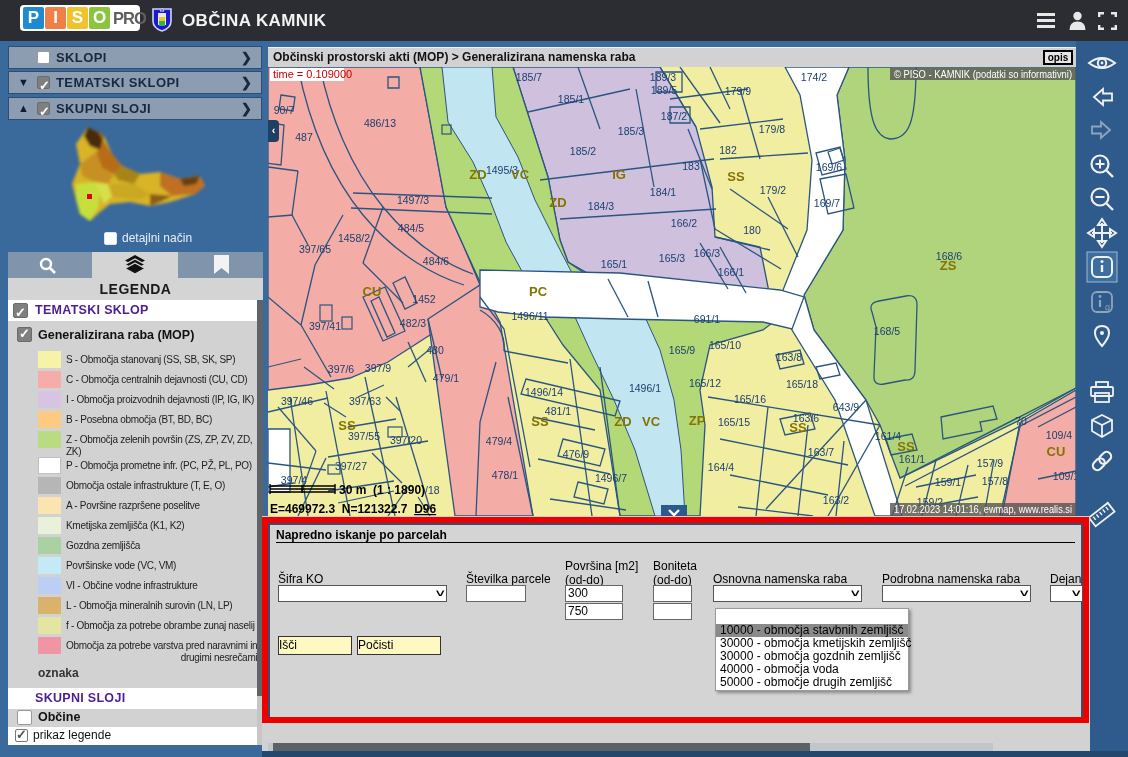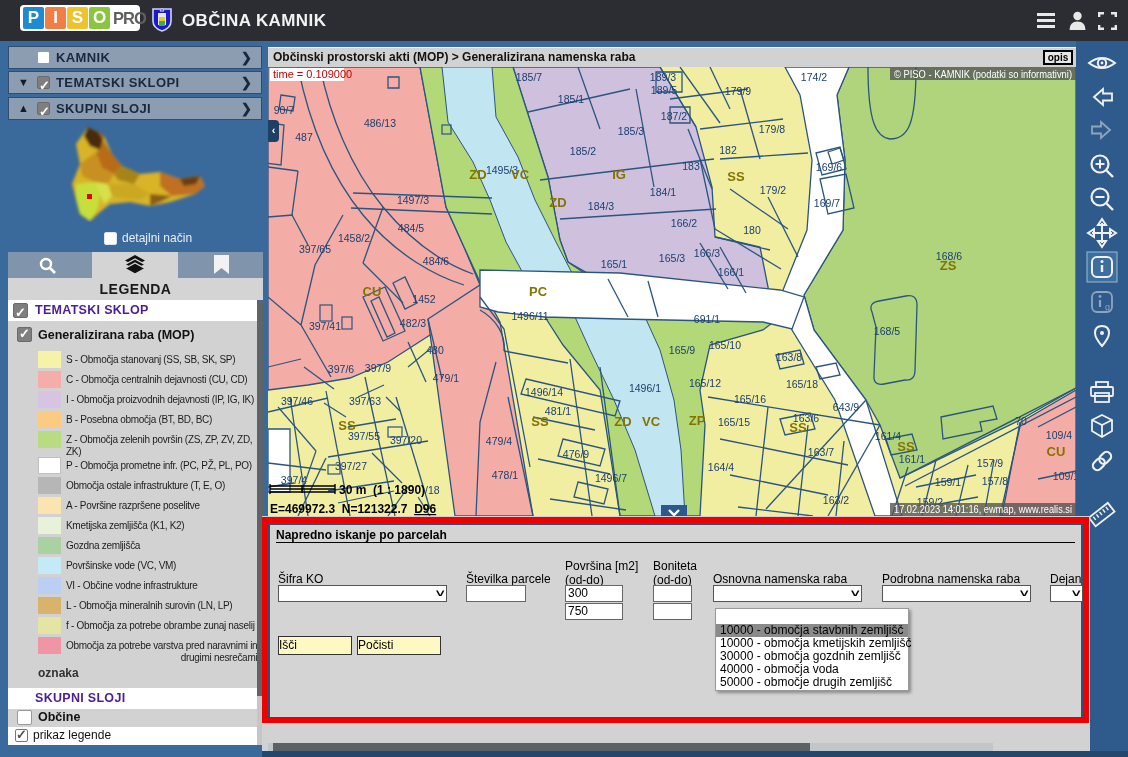--- a/index.html
+++ b/index.html
@@ -96,21 +96,21 @@
     <g fill="none" stroke="#e8e8e8" stroke-width="2.4">
       <path d="M1.2 5 L1.2 1.2 L6 1.2"></path>
         <path d="M13 1.2 L17.8 1.2 L17.8 5"></path>
       <path d="M17.8 13 L17.8 16.8 L13 16.8"></path>
         <path d="M6 16.8 L1.2 16.8 L1.2 13"></path>
     </g>
   </svg>
 
   <div class="acc abs" style="top:46px;">
     <div class="cb" style="left:28px;top:4px;width:13px;height:13px;"></div>
-    <div class="lbl">KAMNIK</div>
+    <div class="lbl">SKLOPI</div>
       <div class="chev">❯</div>
   </div>
   <div class="acc abs" style="top:71px;">
     <div class="tri">▼</div>
     <div class="cb on" style="left:28px;top:4px;width:13px;height:13px;"></div>
     <div class="lbl">TEMATSKI SKLOPI</div>
       <div class="chev">❯</div>
   </div>
   <div class="acc abs" style="top:97px;">
     <div class="tri">▲</div>
@@ -569,21 +569,21 @@
     <div class="inp" style="left:383px;top:60px;width:39px;"></div>
     <div class="inp" style="left:383px;top:78px;width:39px;"></div>
     <div class="sel" style="left:443px;top:60px;width:149px;"></div>
     <div class="sel" style="left:612px;top:60px;width:149px;"></div>
     <div class="sel" style="left:780px;top:60px;width:33px;"></div>
     <div class="btn" style="left:8px;width:74px;">Išči</div>
     <div class="btn" style="left:87px;width:84px;">Počisti</div>
     <div id="ddlist">
       <div class="ddi" style="height:15px;">&nbsp;</div>
       <div class="ddi" style="background:#8a8a8a;">10000 - območja stavbnih zemljišč</div>
-      <div class="ddi">10000 - območja kmetijskih zemljišč</div>
+      <div class="ddi">30000 - območja kmetijskih zemljišč</div>
       <div class="ddi">30000 - območja gozdnih zemljišč</div>
       <div class="ddi">40000 - območja voda</div>
       <div class="ddi">50000 - območje drugih zemljišč</div>
     </div>
   </div>
   <div id="redrect" class="abs"></div>
   <div id="hscrolltrack" class="abs"></div>
   <div id="hscrollthumb" class="abs"></div>
   <div id="bottombar" class="abs"></div>
 

